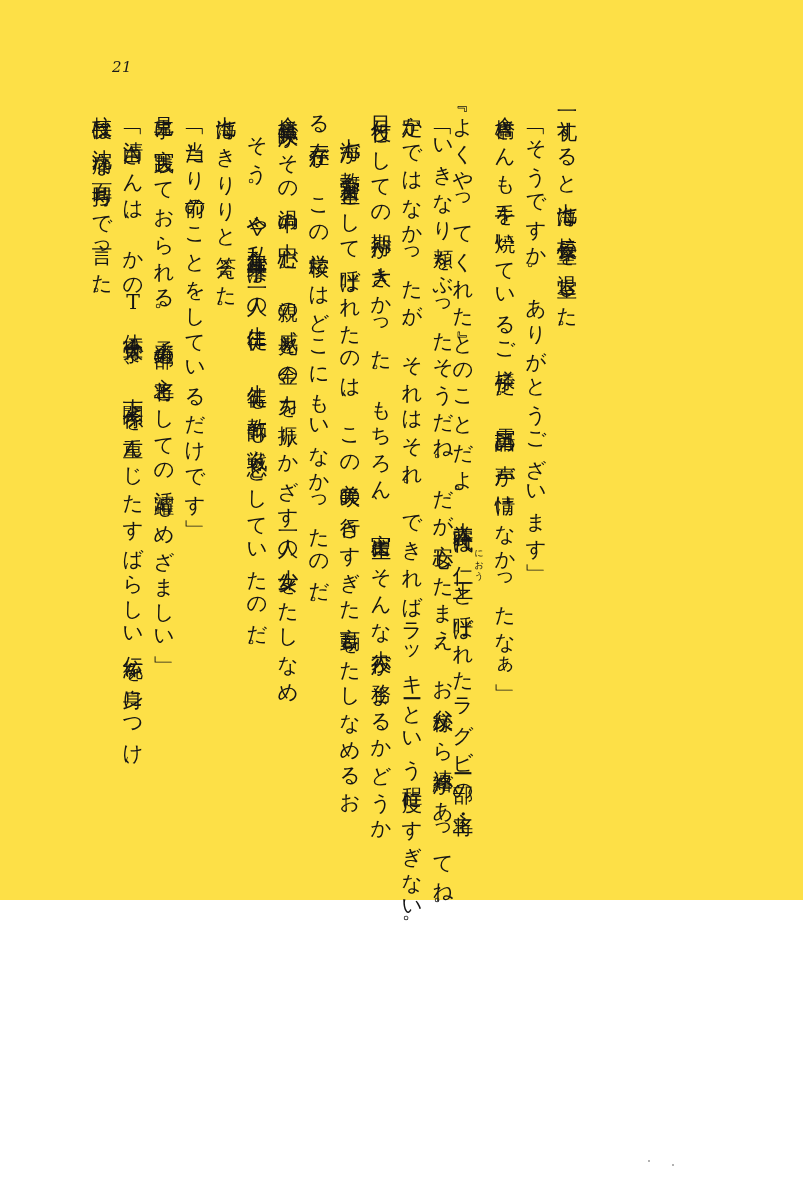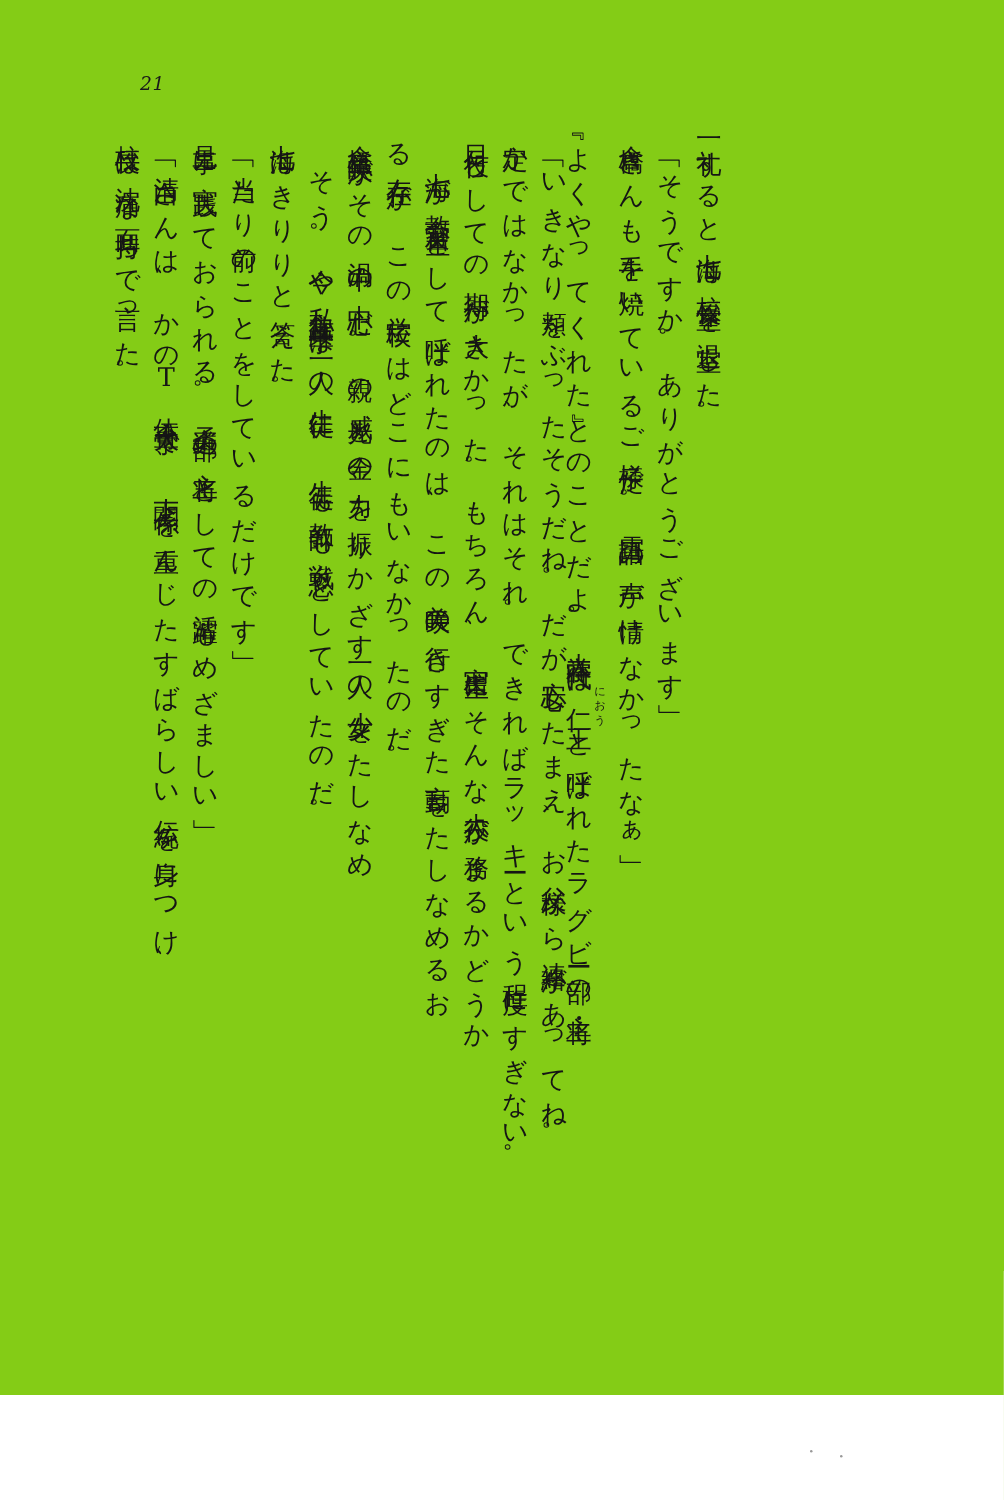--- a/index.html
+++ b/index.html
@@ -10,22 +10,22 @@
   body {
     width: 803px;
     height: 1200px;
     overflow: hidden;
     font-family: "DejaVu Serif", "Liberation Serif", serif;
     color: #111111;
   }
   .page {
     position: relative;
     width: 803px;
-    height: 1116px;
-    background: #84cc16;
+    height: 900px;
+    background: #fde047;
     box-sizing: border-box;
     text-decoration: underline;
   }
   .page-number {
     position: absolute;
     top: 58px;
     left: 112px;
     font-size: 15px;
     font-style: italic;
     font-family: "DejaVu Serif", "Liberation Serif", serif;

